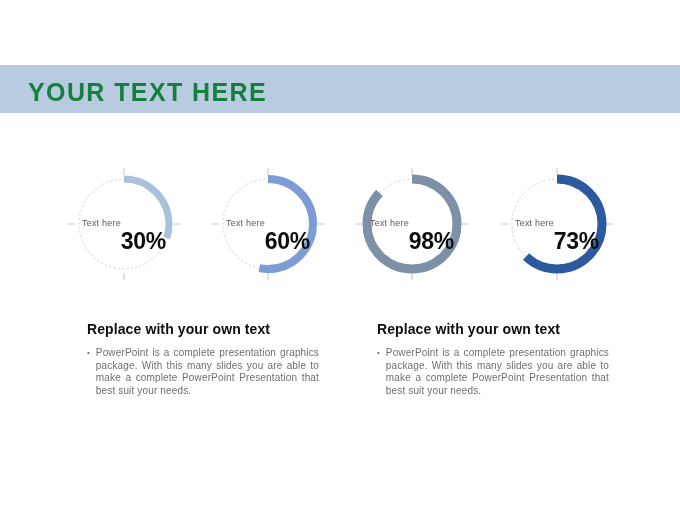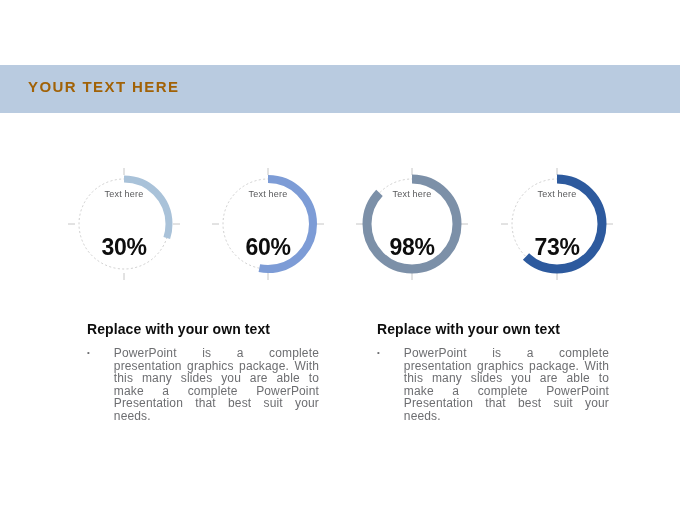--- a/index.html
+++ b/index.html
@@ -21,24 +21,24 @@
     left: 0;
     top: 65px;
     width: 680px;
     height: 48px;
     background: #b9cbe0;
   }
   #header-title {
     position: absolute;
     left: 28px;
     top: 78px;
-    font-size: 15px;
+    font-size: 25px;
     font-weight: bold;
     letter-spacing: 1.4px;
-    color: #a16207;
+    color: #15803d;
     white-space: nowrap;
   }
 
   
   #gauges-row {
     position: absolute;
     left: 0;
     top: 162px;
     width: 680px;
     height: 125px;
@@ -55,21 +55,21 @@
     top: 0;
     display: block;
   }
   .gauge-labels {
     position: absolute;
     left: 0;
     top: 0;
     width: 124px;
     height: 124px;
     display: flex;
-    flex-direction: column;
+    flex-direction: row;
     align-items: center;
     justify-content: center;
     pointer-events: none;
   }
   .gauge-caption {
     font-size: 9px;
     color: #58595b;
     letter-spacing: 0.2px;
     margin-bottom: 2px;
   }
@@ -102,26 +102,25 @@
     align-items: flex-start;
   }
   .bullet-dot {
     font-size: 8px;
     color: #6d6e71;
     line-height: 12px;
     margin-right: 6px;
     flex: 0 0 auto;
   }
   .bullet-text {
-    font-size: 12px;
+    font-size: 10px;
     color: #6d6e71;
     line-height: 12.5px;
     text-align: justify;
     letter-spacing: 0.15px;
-    margin-left: 18px;
   }
 </style>
 </head>
 <body>
 
 <div id="header-band"></div>
 <div id="header-title">YOUR  TEXT  HERE</div>
 
 <div id="gauges-row">
     <div class="gauge" style="left: 62px;">

